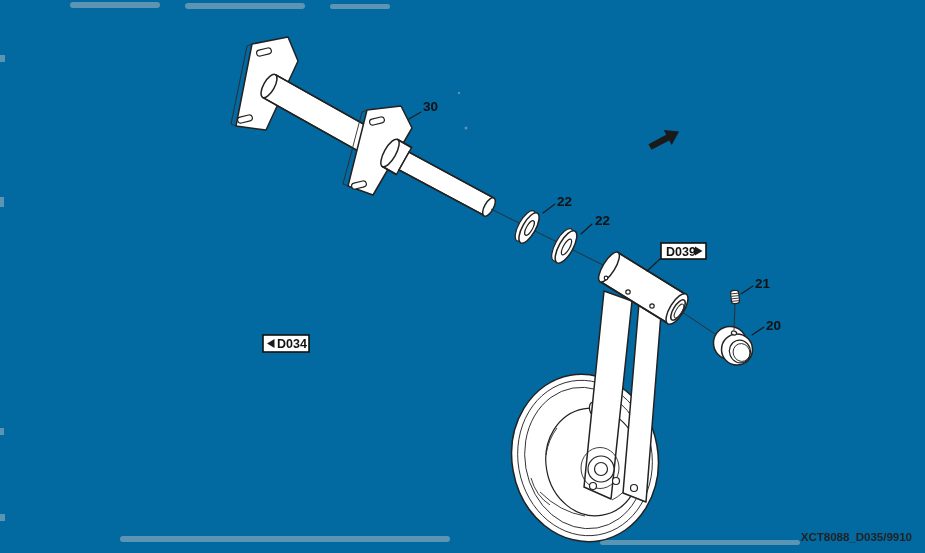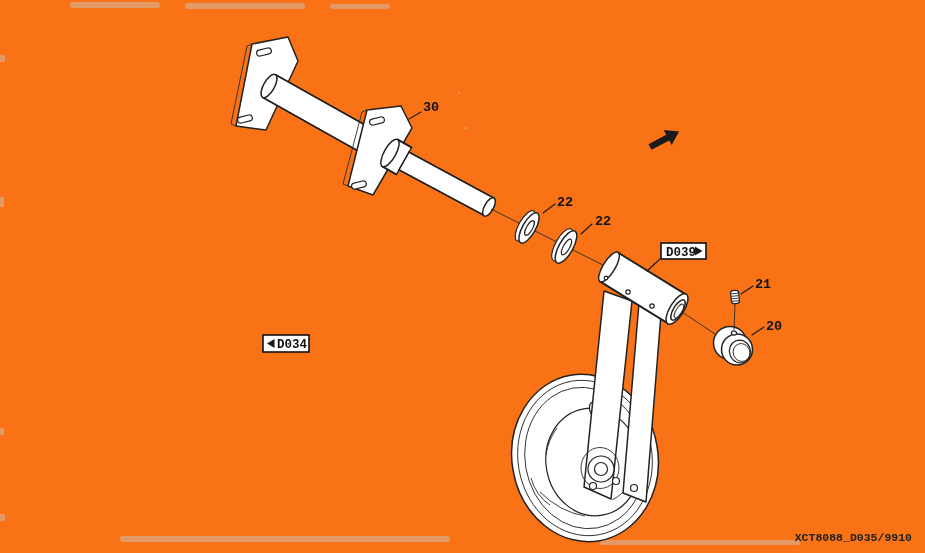--- a/index.html
+++ b/index.html
@@ -1,17 +1,17 @@
 <!DOCTYPE html>
 <html><head>
 <meta charset="utf-8">
 <style>
   html,body{margin:0;padding:0;background:#fff;}
-  .stage{position:relative;width:925px;height:553px;background:#f97316;overflow:hidden;
-         font-family:Liberation Mono, monospace;}
+  .stage{position:relative;width:925px;height:553px;background:#0369a1;overflow:hidden;
+         font-family:Liberation Sans, sans-serif;}
   svg{position:absolute;left:0;top:0;}
   .ln{fill:none;stroke:#222;stroke-width:1.5;stroke-linejoin:round;stroke-linecap:round;}
   .wf{fill:#ffffff;stroke:#222;stroke-width:1.5;stroke-linejoin:round;stroke-linecap:round;}
   .wf2{fill:#ffffff;stroke:#222;stroke-width:1.2;stroke-linejoin:round;stroke-linecap:round;}
   .thin{fill:none;stroke:#2a2a2a;stroke-width:0.9;}
   .lead{fill:none;stroke:#1a1a1a;stroke-width:1.1;stroke-linecap:round;}
   .plabel{font-size:13.5px;font-weight:700;fill:#111;}
   .tagtext{font-size:12.5px;font-weight:700;fill:#111;}
   .tagbox{fill:#fff;stroke:#111;stroke-width:1.6;}
   .dwg{font-size:11.5px;font-weight:700;fill:#222;}

